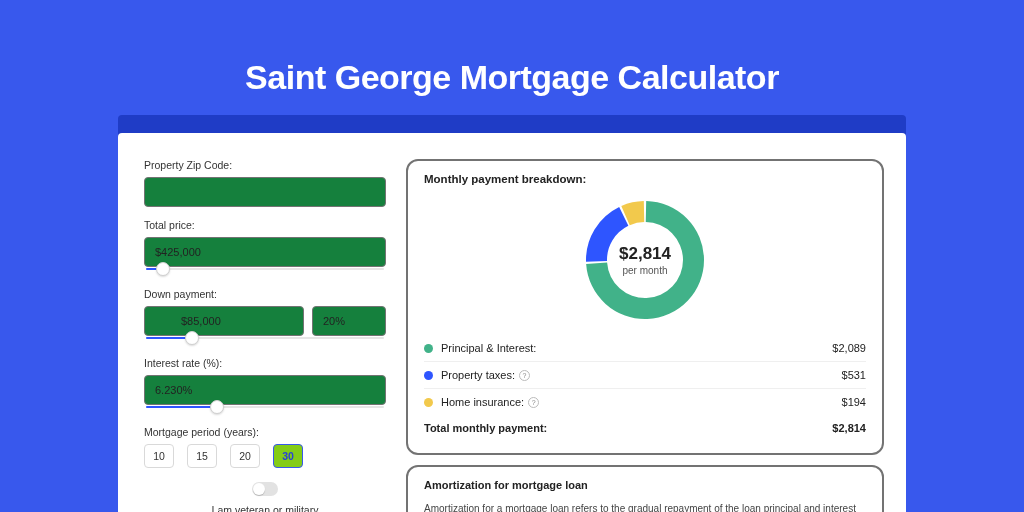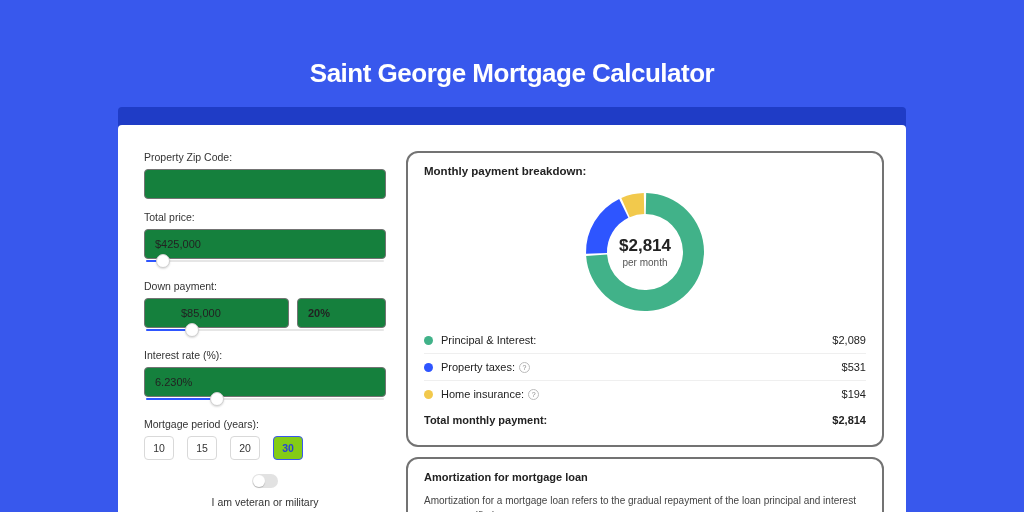--- a/index.html
+++ b/index.html
@@ -6,21 +6,21 @@
   html, body { width: 1024px; height: 512px; overflow: hidden; }
   body {
     background: #3858ed;
     font-family: -apple-system, Helvetica, Arial, sans-serif;
     color: #222;
   }
   .page-title {
     text-align: center;
     color: #fff;
     font-weight: 800;
-    font-size: 26px;
+    font-size: 34px;
     padding-top: 58px;
     letter-spacing: -0.5px;
   }
   .panel-outer {
     width: 788px;
     margin: 18px auto 0;
     background: #1f3cc6;
     border-radius: 4px 4px 0 0;
     padding-top: 18px;
   }
@@ -47,21 +47,21 @@
     border-radius: 4px;
     height: 30px;
     font-size: 11px;
     padding: 0 10px;
     background: #15803d;
     color: #222;
   }
   .input::placeholder { color: #999; }
   .two-col { display: flex; gap: 8px; }
   .two-col .input:first-child { flex: 1; padding-left: 36px; }
-  .two-col .input:last-child { width: 89px; font-weight: bold; }
+  .two-col .input:last-child { width: 74px; }
 
   .slider-wrap { position: relative; height: 10px; margin-top: -1px; }
   .slider-track {
     position: absolute; left: 2px; right: 2px; top: 2px;
     height: 2px; background: #e6e6e6; border-radius: 1px;
   }
   .slider-fill {
     position: absolute; left: 2px; top: 2px;
     height: 2px; background: #2e55ff; border-radius: 1px;
   }

